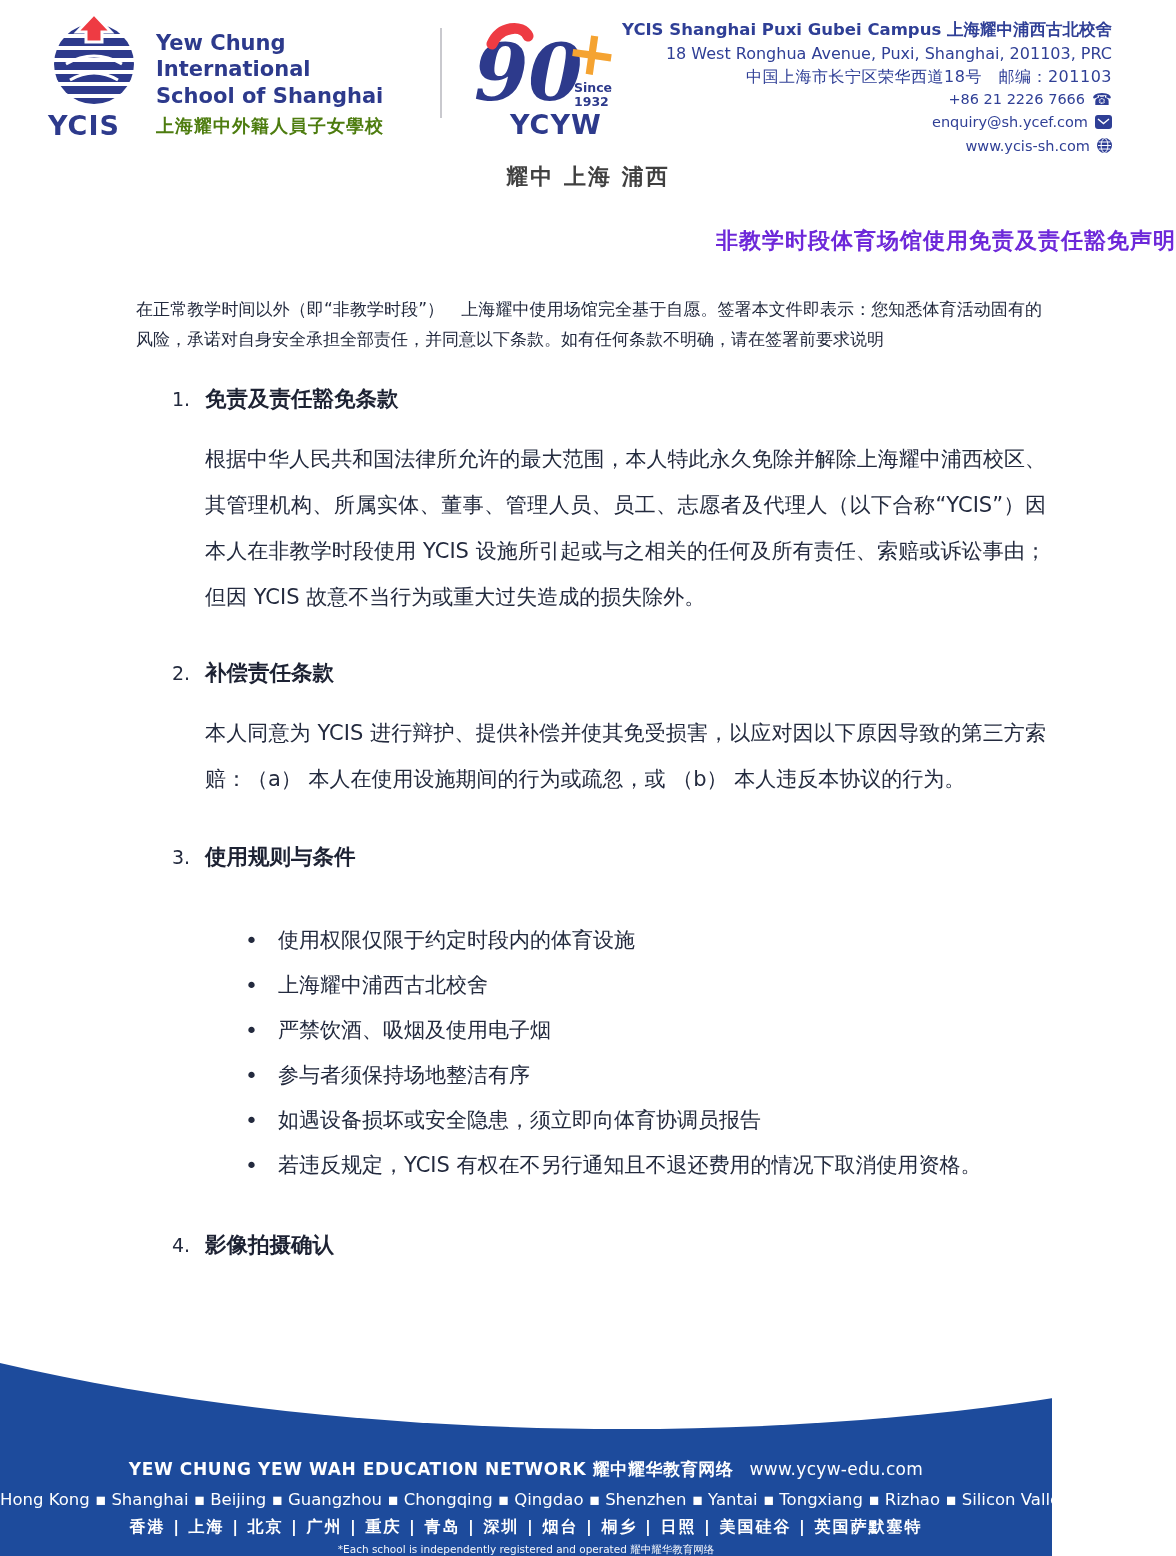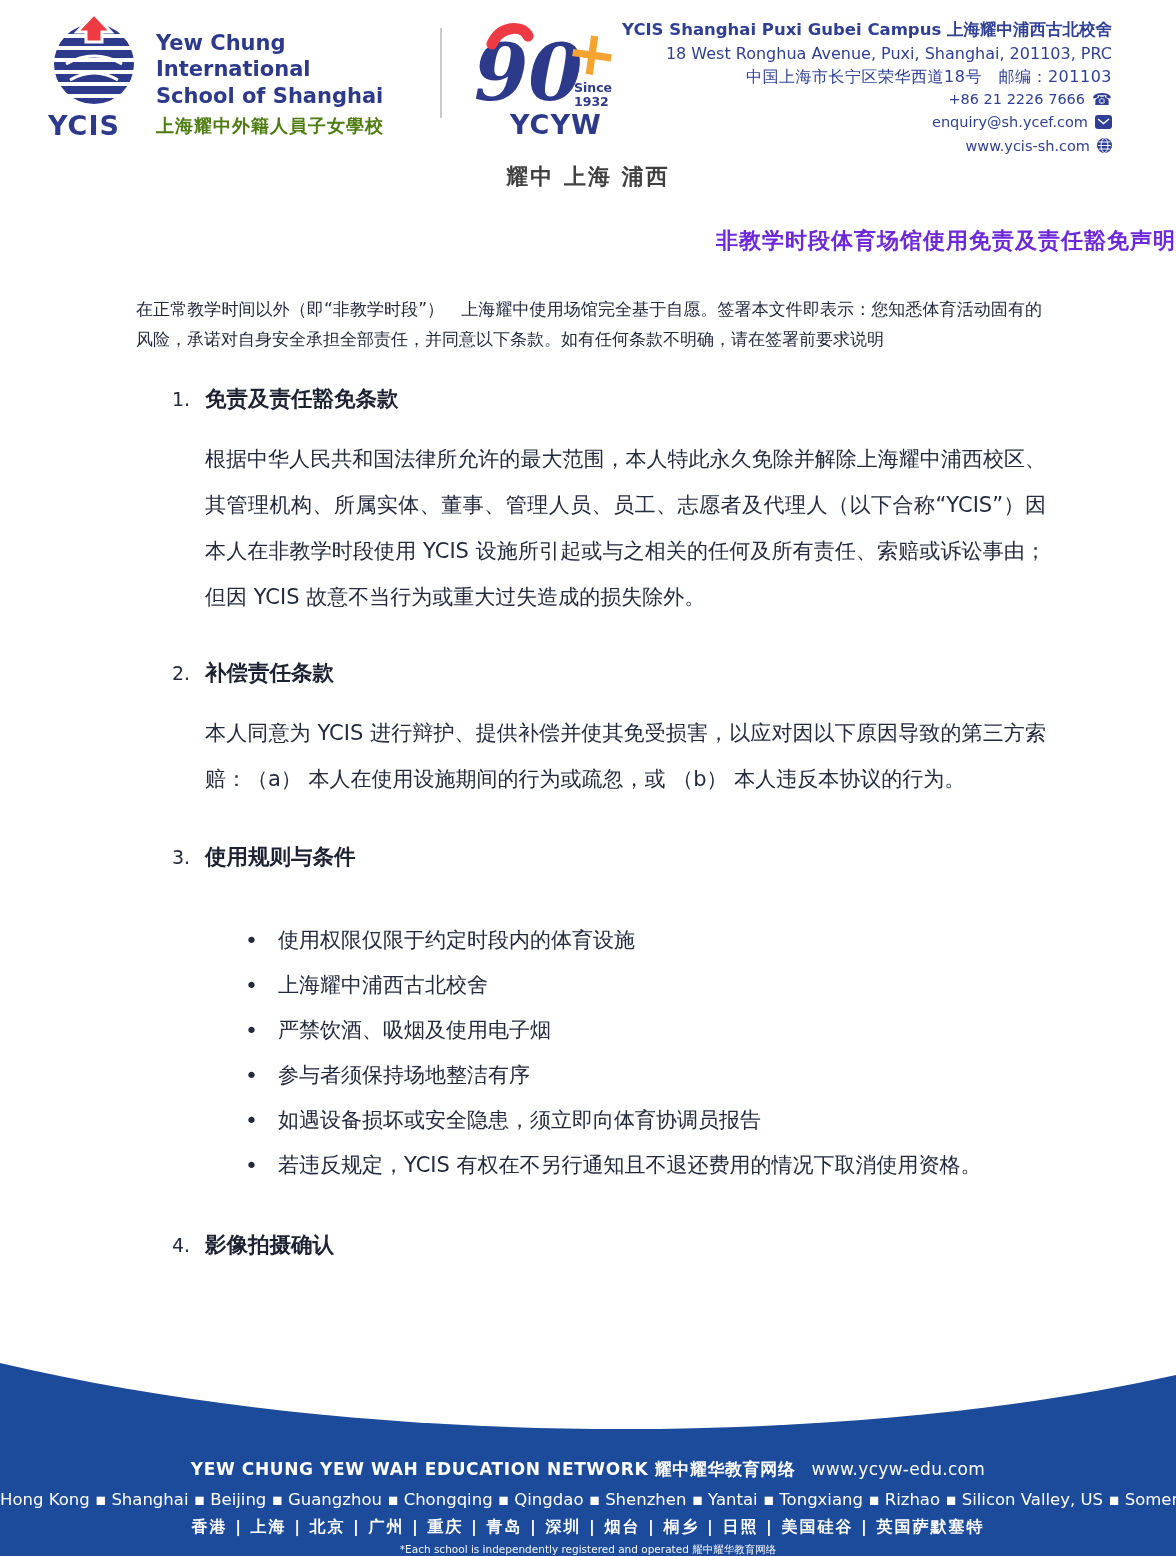--- a/index.html
+++ b/index.html
@@ -67,21 +67,21 @@
     position:relative;padding-left:33px;
     font-size:21px;line-height:45px;text-align:justify;
   }
   .bullets li::before{
     content:"\2022";position:absolute;left:0;top:0;
     font-size:22px;color:#232a3e;
   }
 
   
   .footer{
-    position:absolute;left:0;bottom:0;width:1176px;height:200px;
+    position:absolute;left:0;bottom:0;width:1052px;height:200px;
     background:#1d4b9c;
   }
   .footer-curve{position:absolute;top:0;left:0;display:block;}
   .fline{position:absolute;left:0;right:0;text-align:center;color:#ffffff;white-space:nowrap;}
   .net-line{top:102px;font-size:17px;font-weight:bold;letter-spacing:.6px;}
   .net-site{font-weight:normal;margin-left:16px;letter-spacing:.3px;}
   .cities-en{top:134px;font-size:16.5px;}
   .cities-cn{top:161px;font-size:16px;letter-spacing:2px;font-weight:bold;}
   .note-line{top:187px;font-size:10.5px;opacity:.95;}
 </style>

